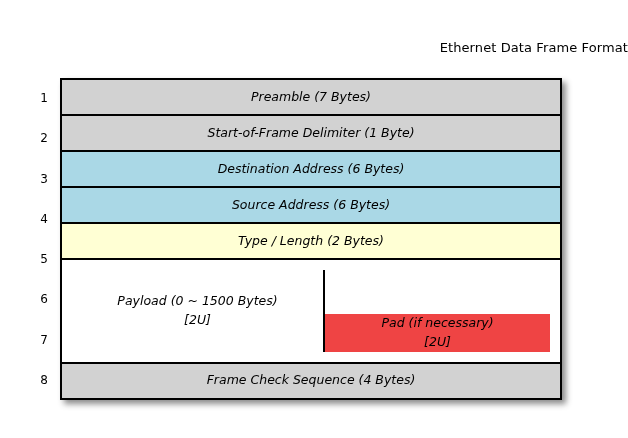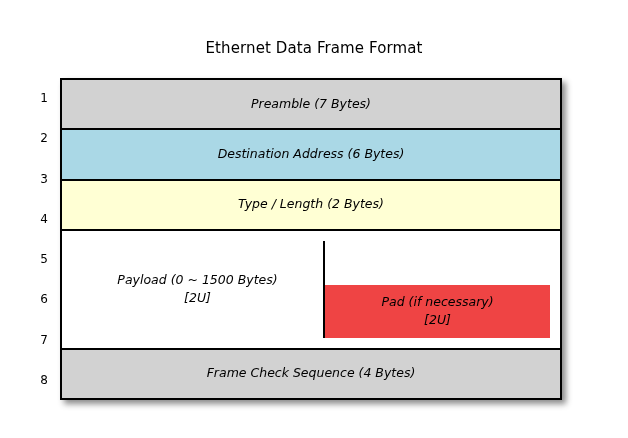--- a/index.html
+++ b/index.html
@@ -19,23 +19,24 @@
   
   #title-block {
     position: absolute;
     left: 0;
     top: 41px;
     width: 628px;
     text-align: center;
     line-height: 14px;
   }
   #diagram-title {
-    font-size: 15px;
+    font-size: 13px;
     letter-spacing: 0.1px;
     display: block;
+    text-align: right;
   }
   #diagram-subtitle {
     font-size: 11px;
     display: block;
   }
 
   
   #row-number-gutter {
     position: absolute;
     left: 30px;
@@ -135,25 +136,31 @@
   <div class="row-number">7</div>
   <div class="row-number">8</div>
 </div>
 
 <div id="frame-table">
 
   <div class="frame-row row-1" style="background-color: rgb(210, 210, 210);">
     <span>Preamble (7 Bytes)</span>
   </div>
 
+  <div class="frame-row row-2" style="background-color: rgb(210, 210, 210);">
+    <span>Start-of-Frame Delimiter (1 Byte)</span>
+  </div>
 
   <div class="frame-row row-3" style="background-color: rgb(170, 216, 230);">
     <span>Destination Address (6 Bytes)</span>
   </div>
 
+  <div class="frame-row row-4" style="background-color: rgb(170, 216, 230);">
+    <span>Source Address (6 Bytes)</span>
+  </div>
 
   <div class="frame-row row-5" style="background-color: rgb(255, 255, 212);">
     <span>Type / Length (2 Bytes)</span>
   </div>
 
   <div class="frame-row row-split" style="background-color: rgb(255, 255, 255);">
     <div class="split-cell" id="payload-cell">
       <span>Payload (0 ~ 1500 Bytes)</span>
       <span class="cell-sub">[2U]</span>
     </div>

